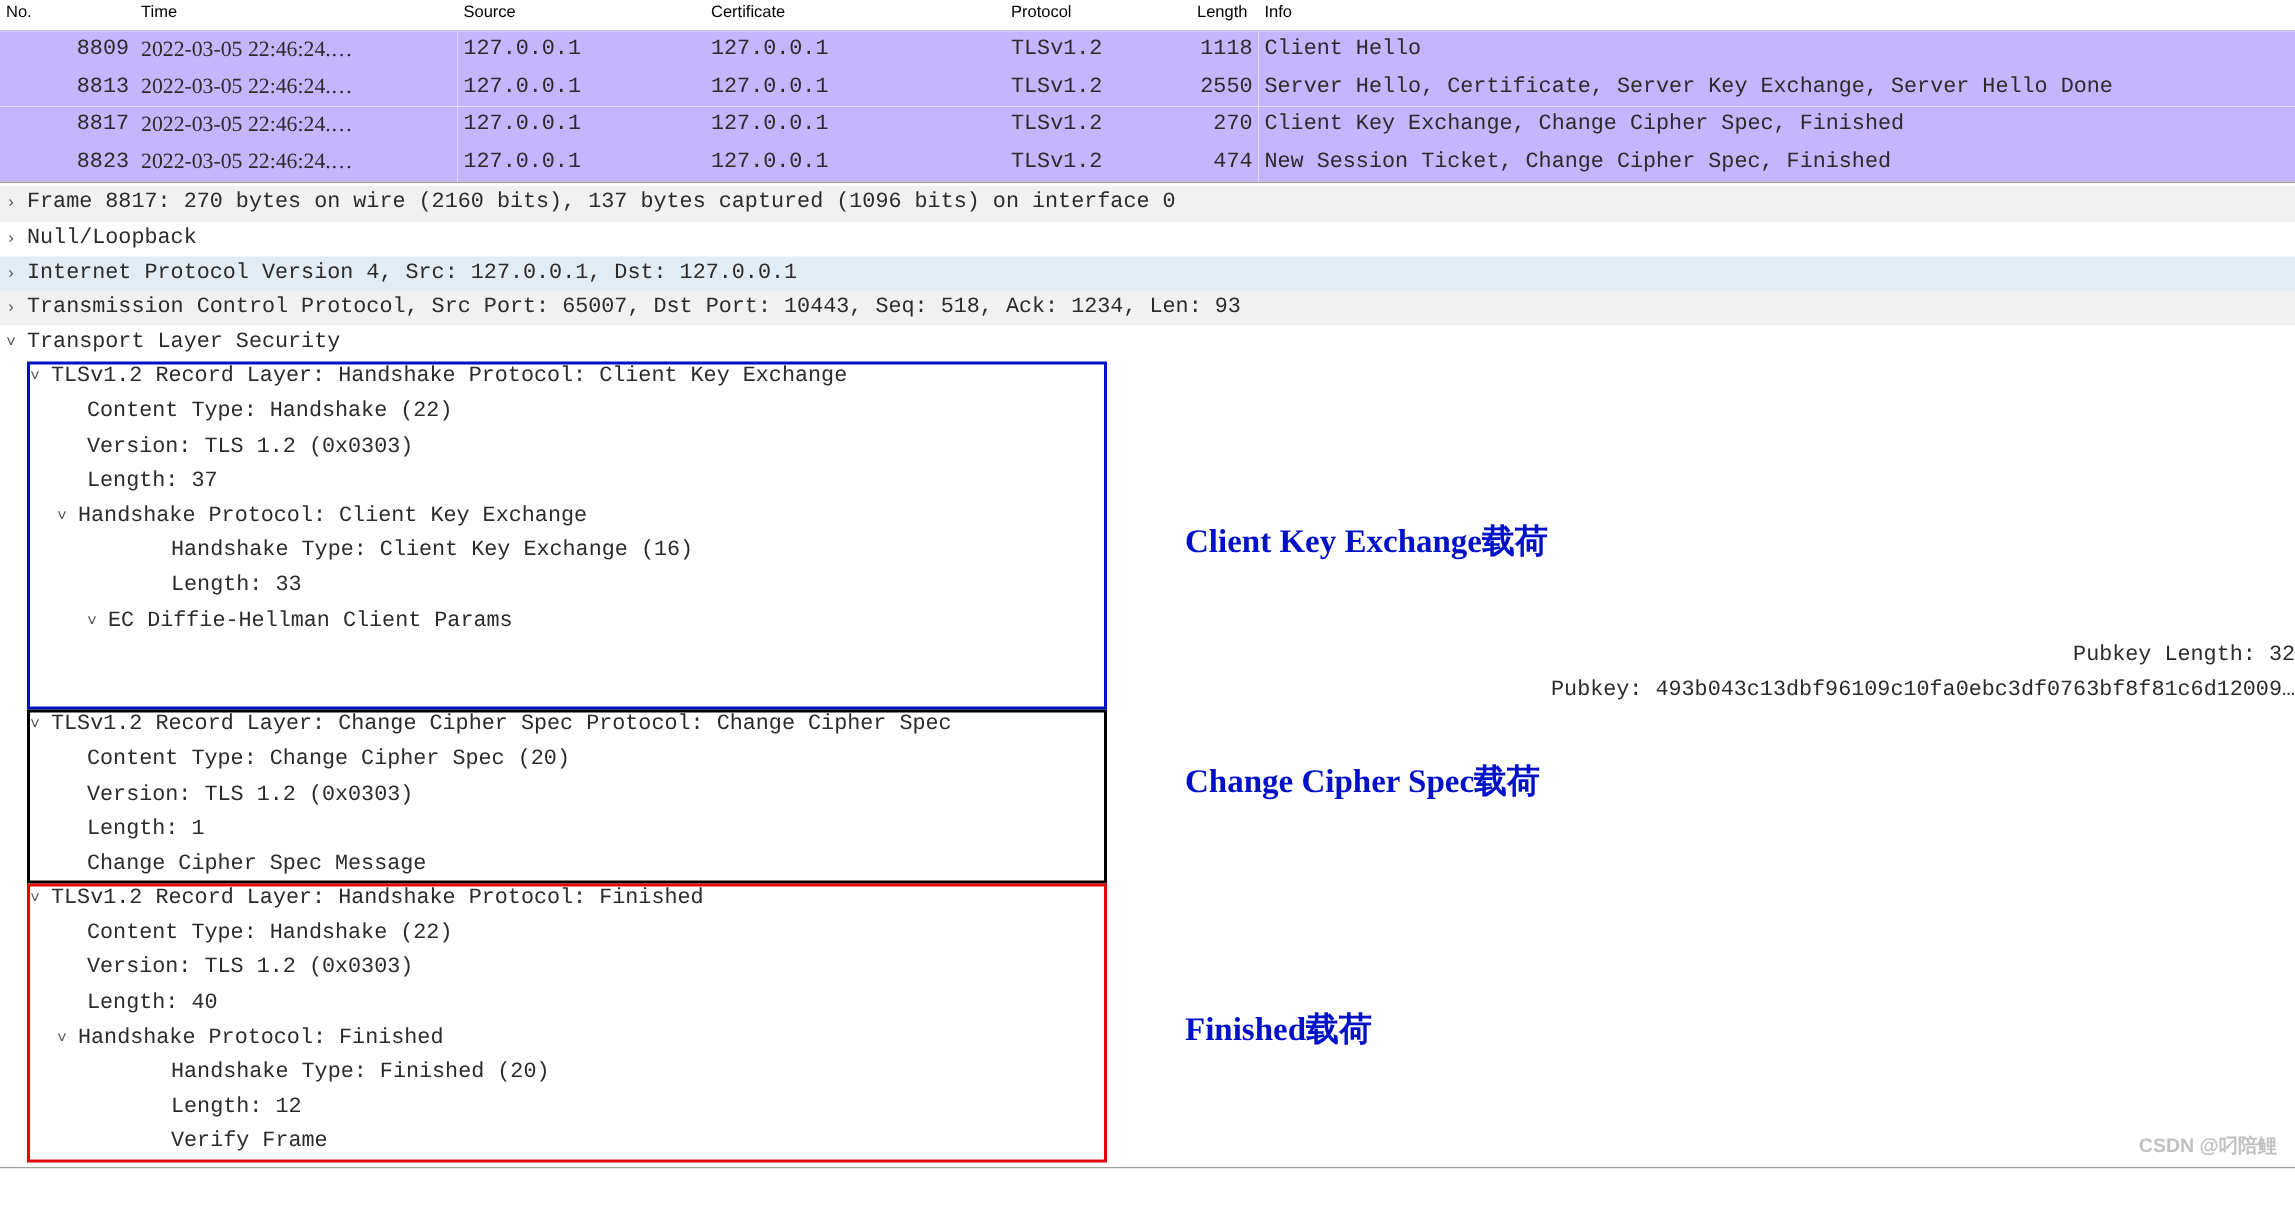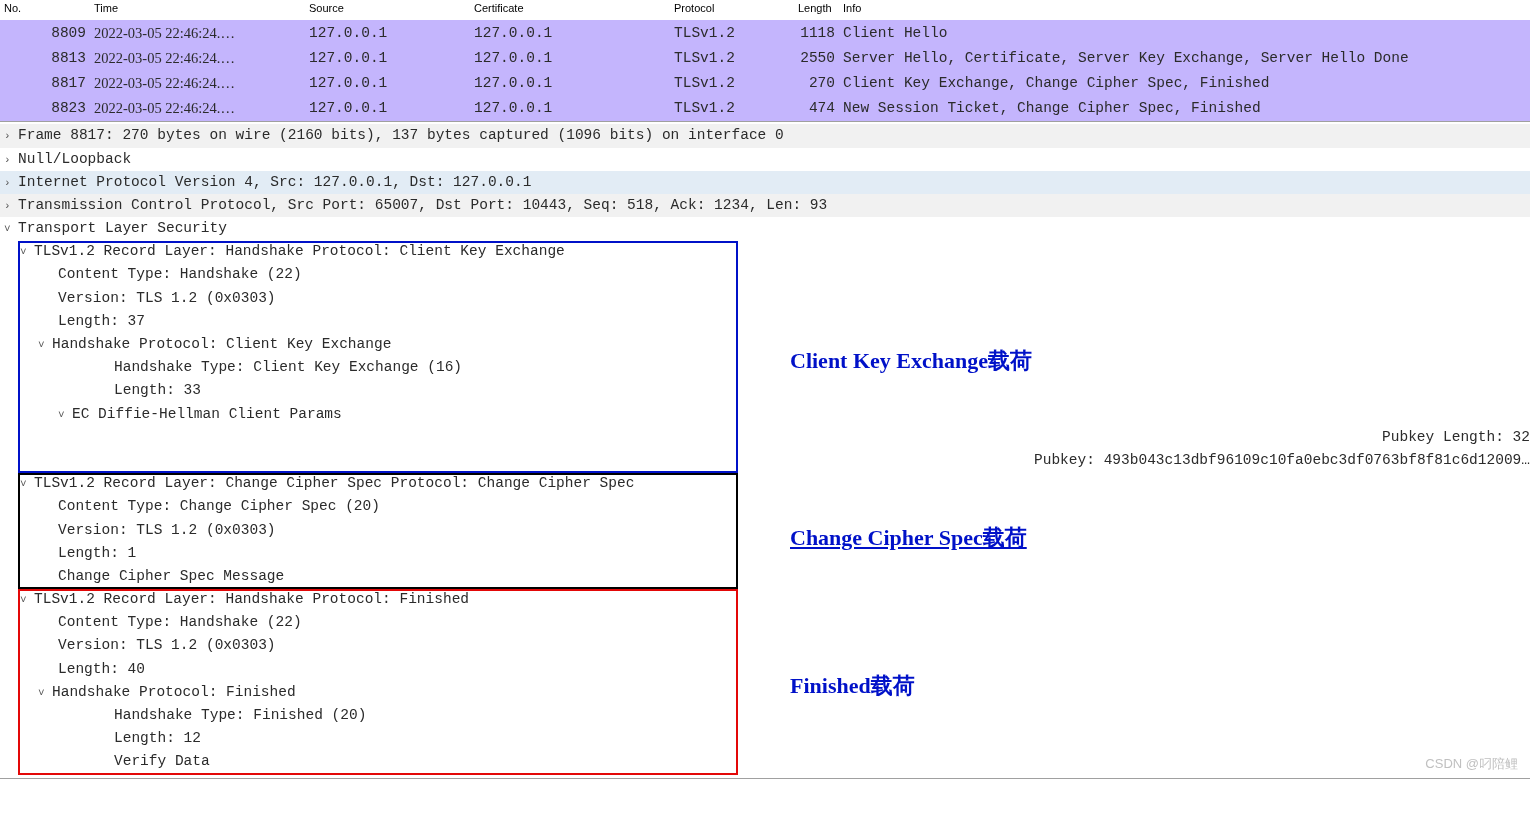--- a/index.html
+++ b/index.html
@@ -84,20 +84,21 @@
     white-space: nowrap;
   }
   
   .watermark {
     position: absolute;
     right: 12px;
     bottom: 4px;
     color: #c0c0c0;
     font-size: 13px;
     font-family: Arial, sans-serif;
+    font-weight: bold;
   }
 </style>
 </head>
 <body>
 
 <table class="packet-list">
   <thead>
     <tr>
       <th class="col-no">No.</th>
       <th class="col-time">Time</th>
@@ -242,26 +243,26 @@
     <span class="toggle">˅</span>
     <span class="txt">Handshake Protocol: Finished</span>
   </div>
   <div class="tree-row ind4">
     <span class="txt">Handshake Type: Finished (20)</span>
   </div>
   <div class="tree-row ind4">
     <span class="txt">Length: 12</span>
   </div>
   <div class="tree-row ind4">
-    <span class="txt">Verify Data</span>
+    <span class="txt">Verify Frame</span>
   </div>
   <div id="rec3-end"></div>
 
   <div class="ann-box box-blue" id="box1" style="left: 18px; top: 118.938px; width: 720px; height: 231.875px;"></div>
   <div class="ann-box box-black" id="box2" style="left: 18px; top: 350.812px; width: 720px; height: 115.938px;"></div>
   <div class="ann-box box-red" id="box3" style="left: 18px; top: 466.75px; width: 720px; height: 185.5px;"></div>
 
   <div class="ann-label" id="lab1" style="left: 790px; top: 220.875px;">Client Key Exchange载荷</div>
-  <div class="ann-label" id="lab2" style="left: 790px; top: 398px; text-decoration: underline;">Change Cipher Spec载荷</div>
+  <div class="ann-label" id="lab2" style="left: 790px; top: 381px;">Change Cipher Spec载荷</div>
   <div class="ann-label" id="lab3" style="left: 790px; top: 545.5px;">Finished载荷</div>
 </div>
 
 <div class="watermark">CSDN @叼陪鲤</div>
 
 </body></html>

